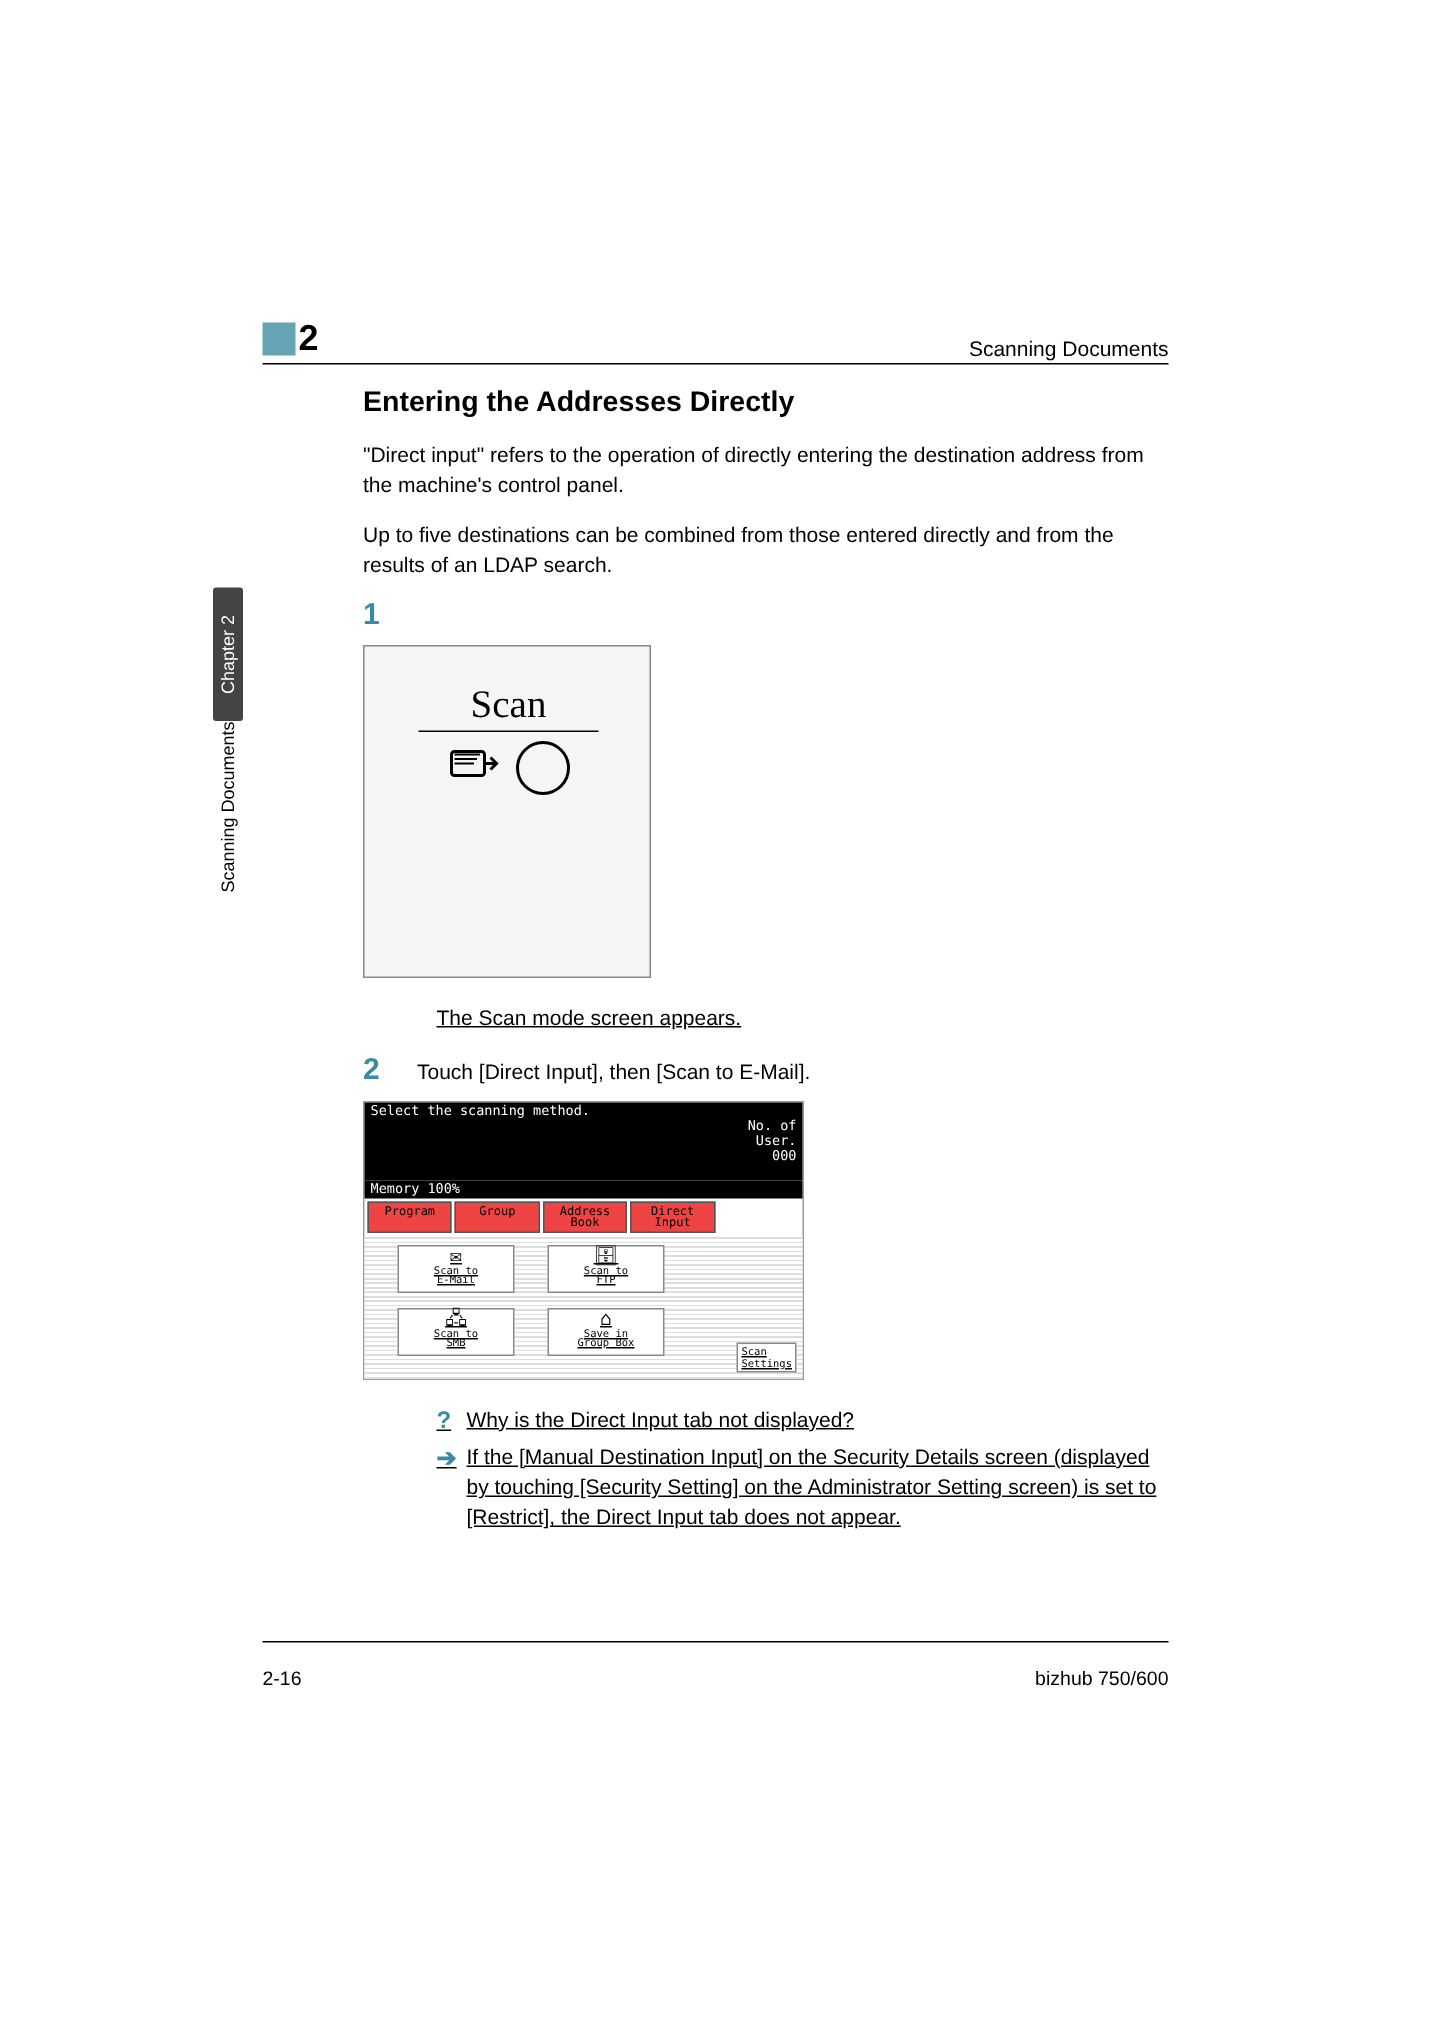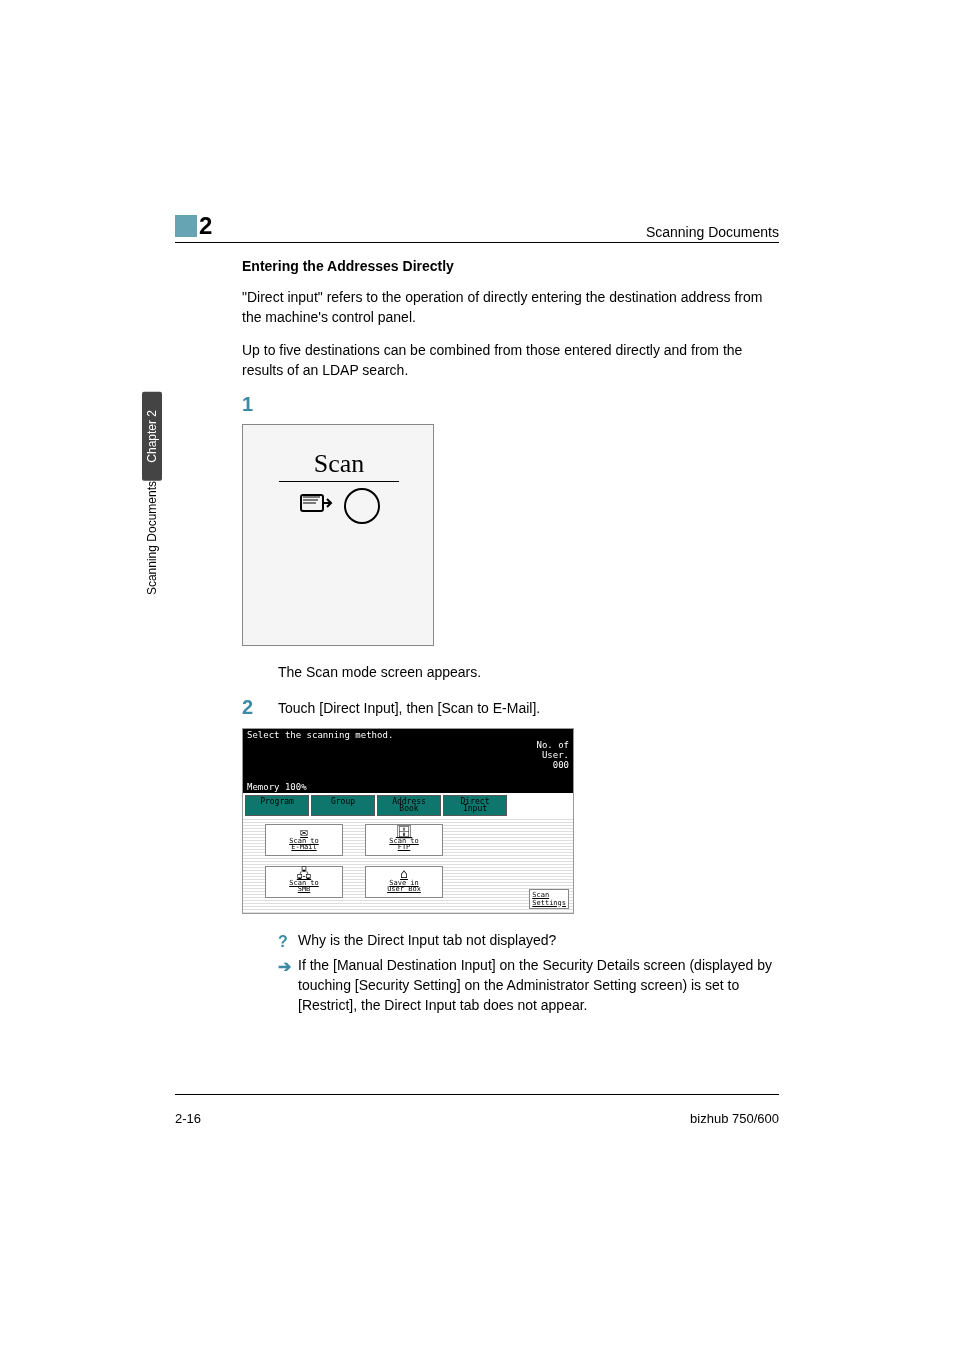--- a/index.html
+++ b/index.html
@@ -76,21 +76,21 @@
     text-align: center;
   }
   .content {
     position: absolute;
     left: 242px;
     right: 175px;
     top: 258px;
   }
   .h-bold {
     font-weight: bold;
-    font-size: 14px;
+    font-size: 19px;
     margin-bottom: 14px;
   }
   .para {
     font-size: 14px;
     line-height: 1.4;
     margin-bottom: 14px;
   }
   .step-row {
     display: flex;
     align-items: flex-start;
@@ -139,21 +139,21 @@
     justify-content: center;
     gap: 10px;
     align-items: center;
   }
   .scan-circle {
     width: 36px; height: 36px;
     border: 2px solid #000;
     border-radius: 50%;
   }
   .screen-box {
-    width: 332px;
+    width: 294px;
     position: relative;
     background: #fff;
     border: 1px solid #999;
   }
   .screen-top {
     background: #000;
     color: #fff;
     display: flex;
     justify-content: space-between;
     font-family: monospace;
@@ -173,21 +173,21 @@
     gap: 2px;
     padding: 2px;
   }
   .screen-tab {
     flex: 1;
     border: 1px solid #555;
     font-family: monospace;
     font-size: 8px;
     text-align: center;
     padding: 2px 0;
-    background: #0f766e;
+    background: #ef4444;
     line-height: 0.9;
   }
   .screen-body {
     position: relative;
     height: 95px;
     background: repeating-linear-gradient(0deg, #ddd 0 1px, #fff 1px 3px);
   }
   .screen-btn {
     position: absolute;
     border: 1px solid #888;
@@ -204,23 +204,24 @@
     position: absolute;
     right: 4px; bottom: 4px;
     border: 1px solid #888;
     background: #fff;
     font-family: monospace;
     font-size: 7px;
     padding: 1px 2px;
     text-decoration: underline;
   }
   .after {
-    margin-left: 36px;
+    margin-left: 49px;
     font-size: 14px;
     line-height: 1.45;
+    text-decoration: underline;
   }
   .qa-row {
     display: flex;
     align-items: flex-start;
     margin-top: 2px;
   }
   .qa-mark {
     width: 20px;
     color: #3c8aa3;
     font-weight: bold;
@@ -314,21 +315,21 @@
           <div style="flex:1"></div>
         </div>
         <div class="screen-body">
           <div class="screen-btn" style="left:22px; top:6px; width:78px; height:32px; white-space:pre"><span class="pict">✉</span><span>Scan to
 E-Mail</span></div>
           <div class="screen-btn" style="left:122px; top:6px; width:78px; height:32px; white-space:pre"><span class="pict">🗄</span><span>Scan to
 FTP</span></div>
           <div class="screen-btn" style="left:22px; top:48px; width:78px; height:32px; white-space:pre"><span class="pict">🖧</span><span>Scan to
 SMB</span></div>
           <div class="screen-btn" style="left:122px; top:48px; width:78px; height:32px; white-space:pre"><span class="pict">⌂</span><span>Save in
-User Box</span></div>
+Group Box</span></div>
           <div class="ssettings" style="white-space:pre">Scan
 Settings</div>
         </div>
       </div>
     </div>
 
     <div class="after">
       <div class="qa-row">
         <div class="qa-mark">?</div>
         <div>Why is the Direct Input tab not displayed?</div>

